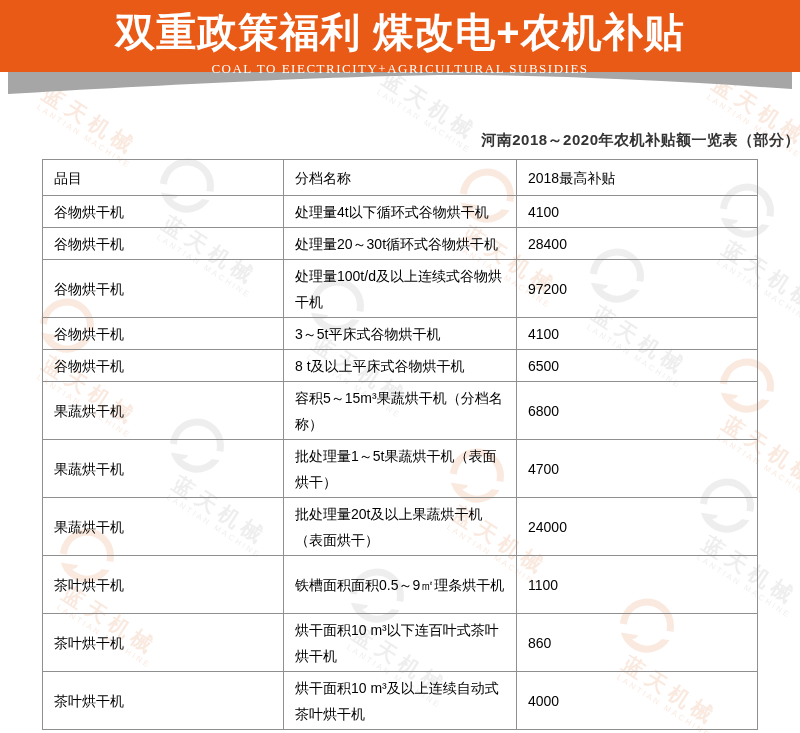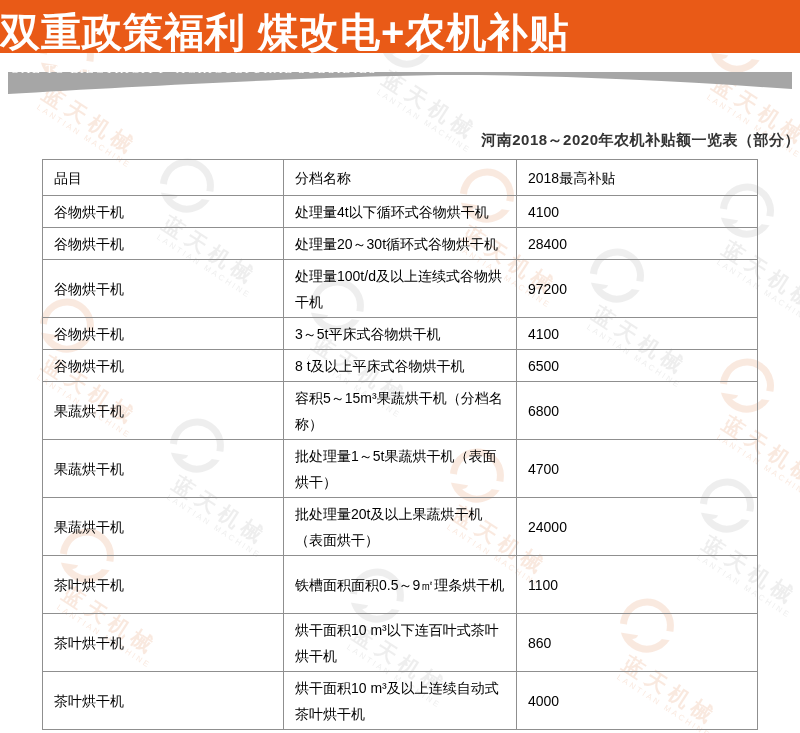--- a/index.html
+++ b/index.html
@@ -44,22 +44,23 @@
     width:12px; height:12px;
     border-radius:50%;
     background:currentColor;
   }
   .wm .cn { font-size:21px; font-weight:bold; letter-spacing:6px; margin:4px 0 0 28px; white-space:nowrap; }
   .wm .en { font-size:8px; letter-spacing:2.5px; margin:3px 0 0 30px; white-space:nowrap; }
 
   
   .banner {
     position:absolute; top:0; left:0; z-index:3;
-    width:800px; height:53px;
+    width:800px; height:72px;
     background:#E95A17;
+    text-align:center;
     color:#ffffff;
   }
   .banner-title {
     padding-top:5px;
     font-size:40px;
     font-weight:bold;
     letter-spacing:1px;
     white-space:nowrap;
   }
   .banner-subtitle {

